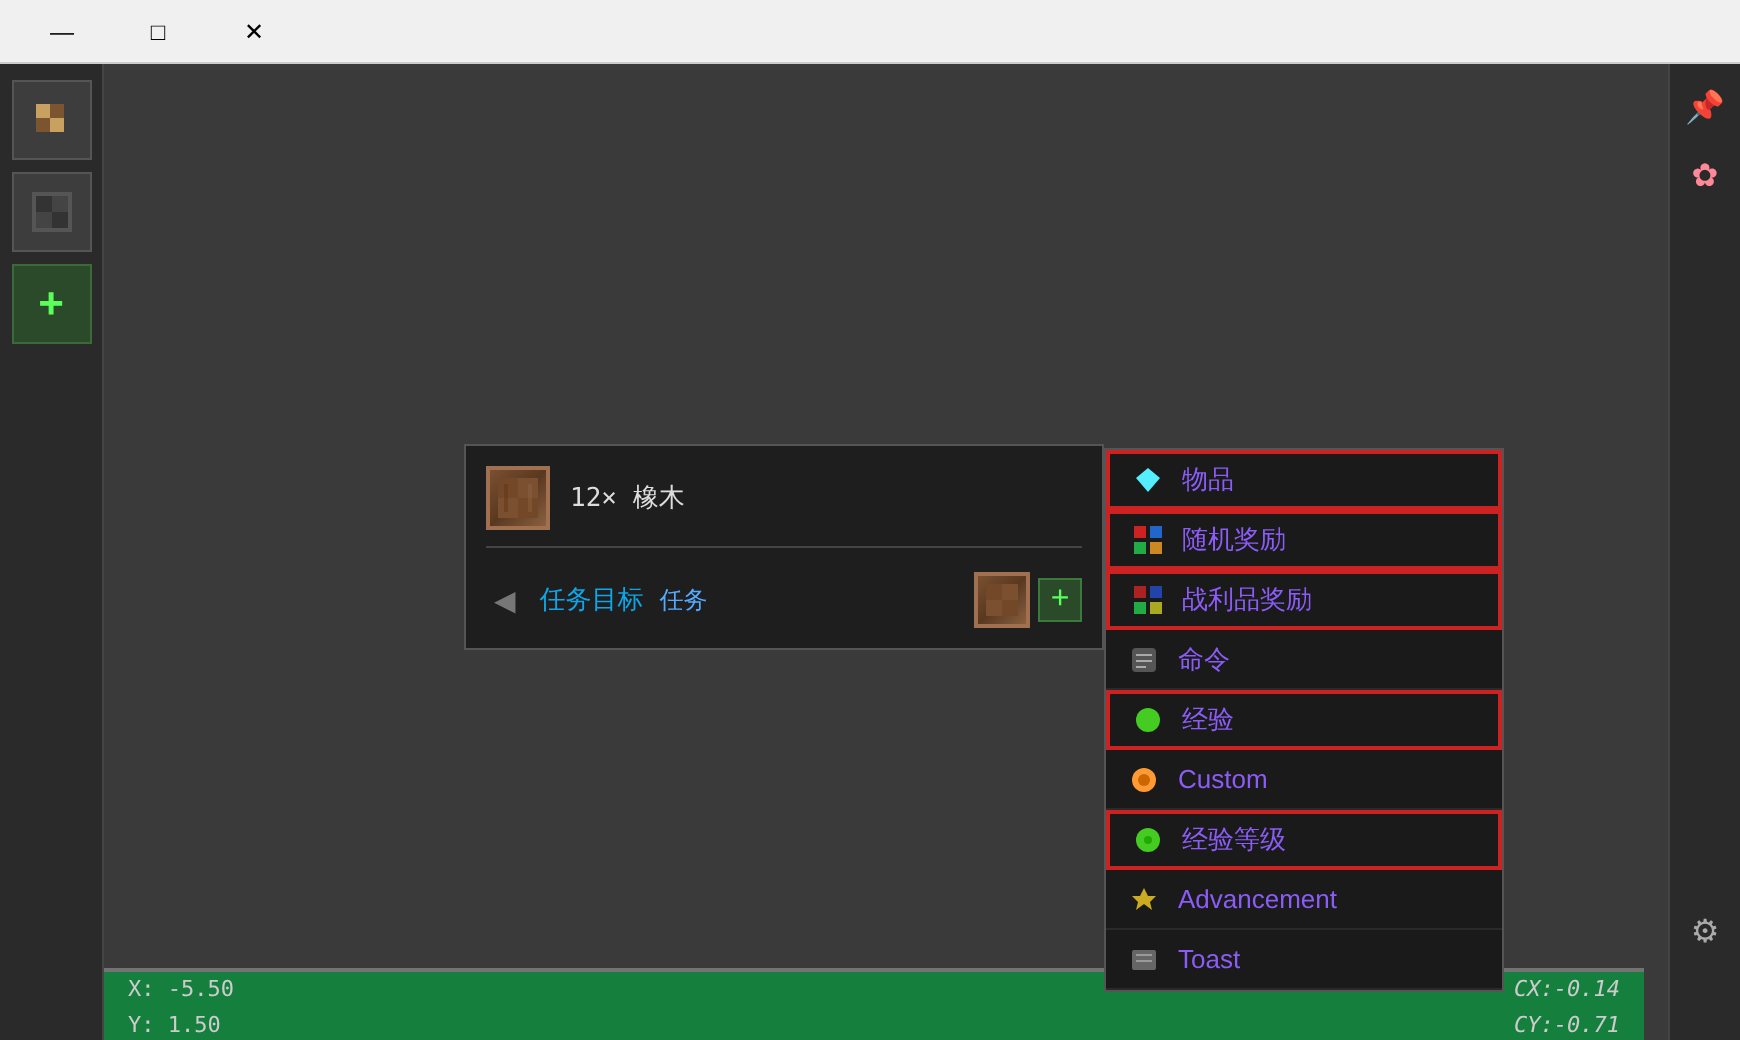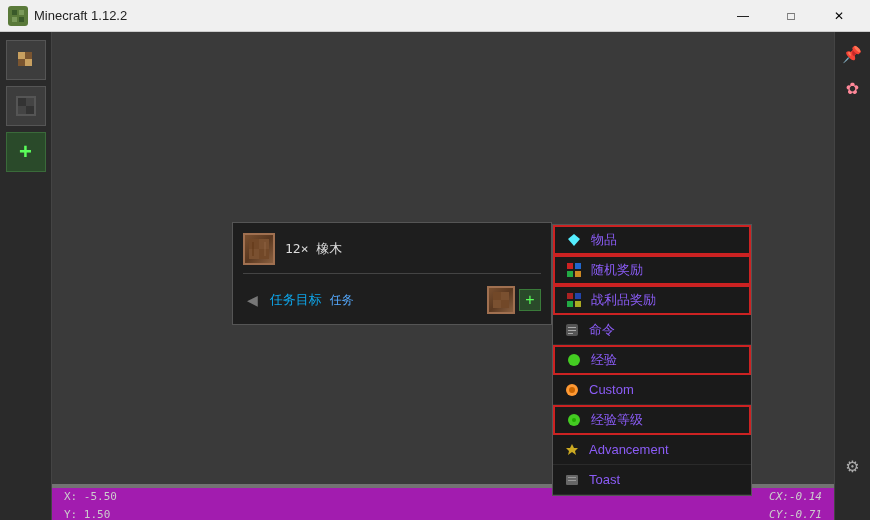--- a/index.html
+++ b/index.html
@@ -126,28 +126,28 @@
       cursor: pointer;
       font-size: 16px;
       color: #aaa;
     }
 
     
     .status-bar {
       position: absolute;
       bottom: 0;
       left: 52px;
-      right: 36px;
+      right: 48px;
       height: 36px;
-      background: #a21caf;
+      background: #15803d;
       display: flex;
       align-items: center;
       justify-content: space-between;
       padding: 0 12px;
-      border-top: 4px solid #737373;
+      border-top: 2px solid #737373;
     }
     .status-text {
       font-size: 11px;
       color: #ccc;
       font-family: monospace;
     }
 
     
     .content-area {
       position: absolute;
@@ -285,32 +285,20 @@
     
     .wood-icon {
       background: linear-gradient(135deg, #7a5030 0%, #5a3820 50%, #8a6040 100%);
       border: 2px solid #a07050;
     }
   </style>
 </head>
 <body>
 
 <div class="title-bar">
-  <div class="title-bar-left">
-    <div class="title-bar-icon">
-      <svg width="16" height="16" viewBox="0 0 16 16">
-        <rect width="16" height="16" fill="#5a7a3a"></rect>
-        <rect x="2" y="2" width="5" height="5" fill="#3a5a2a"></rect>
-        <rect x="9" y="2" width="5" height="5" fill="#7a9a5a"></rect>
-        <rect x="2" y="9" width="5" height="5" fill="#7a9a5a"></rect>
-        <rect x="9" y="9" width="5" height="5" fill="#3a5a2a"></rect>
-      </svg>
-    </div>
-    <span class="title-bar-title">Minecraft 1.12.2</span>
-  </div>
   <div class="title-bar-controls">
     <button class="title-btn">—</button>
     <button class="title-btn">□</button>
     <button class="title-btn close">✕</button>
   </div>
 </div>
 
 <div class="game-area">
 
   <div class="left-toolbar">

